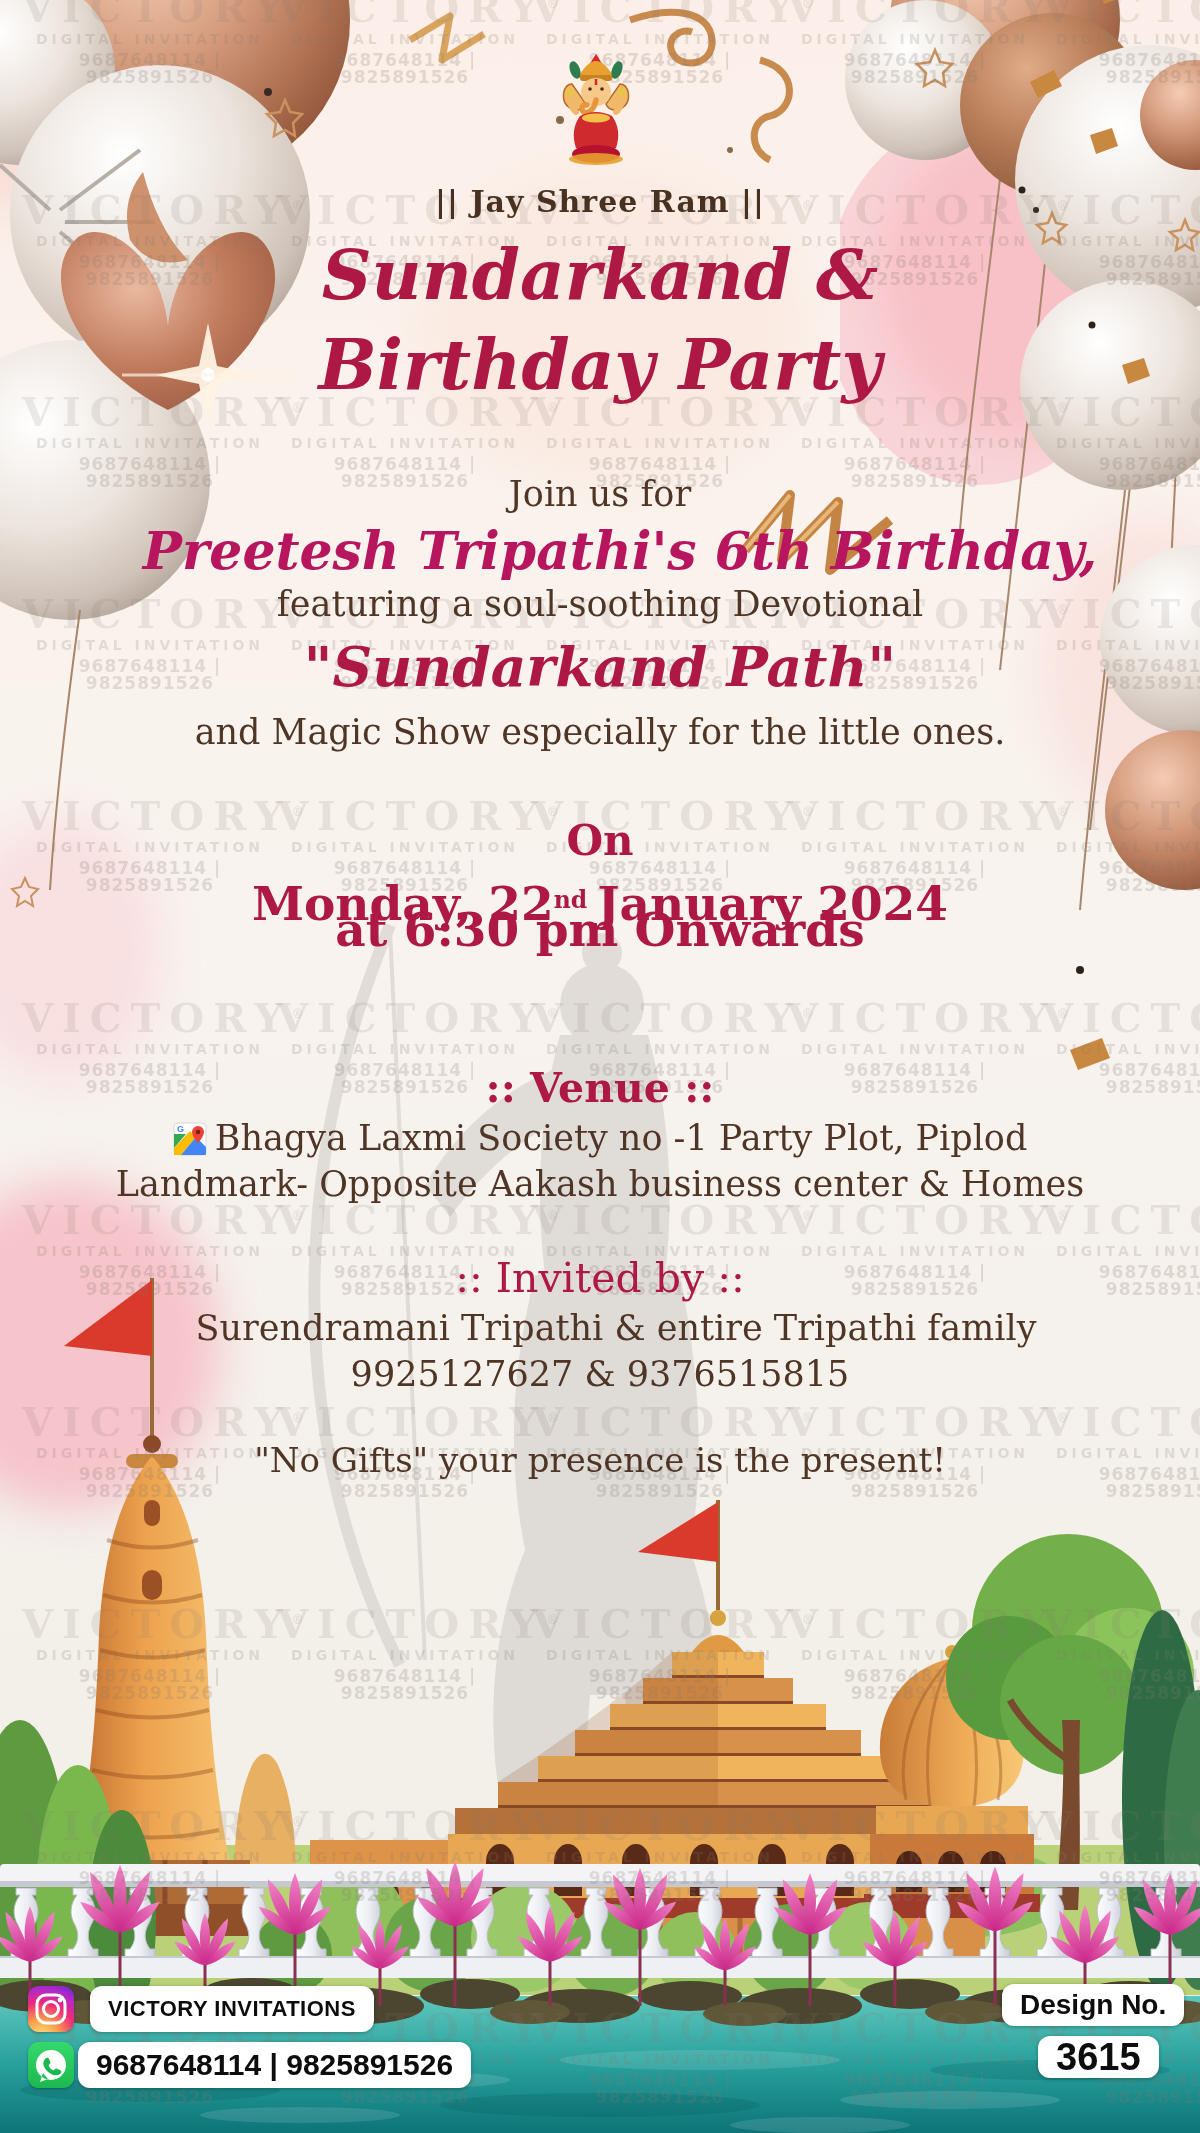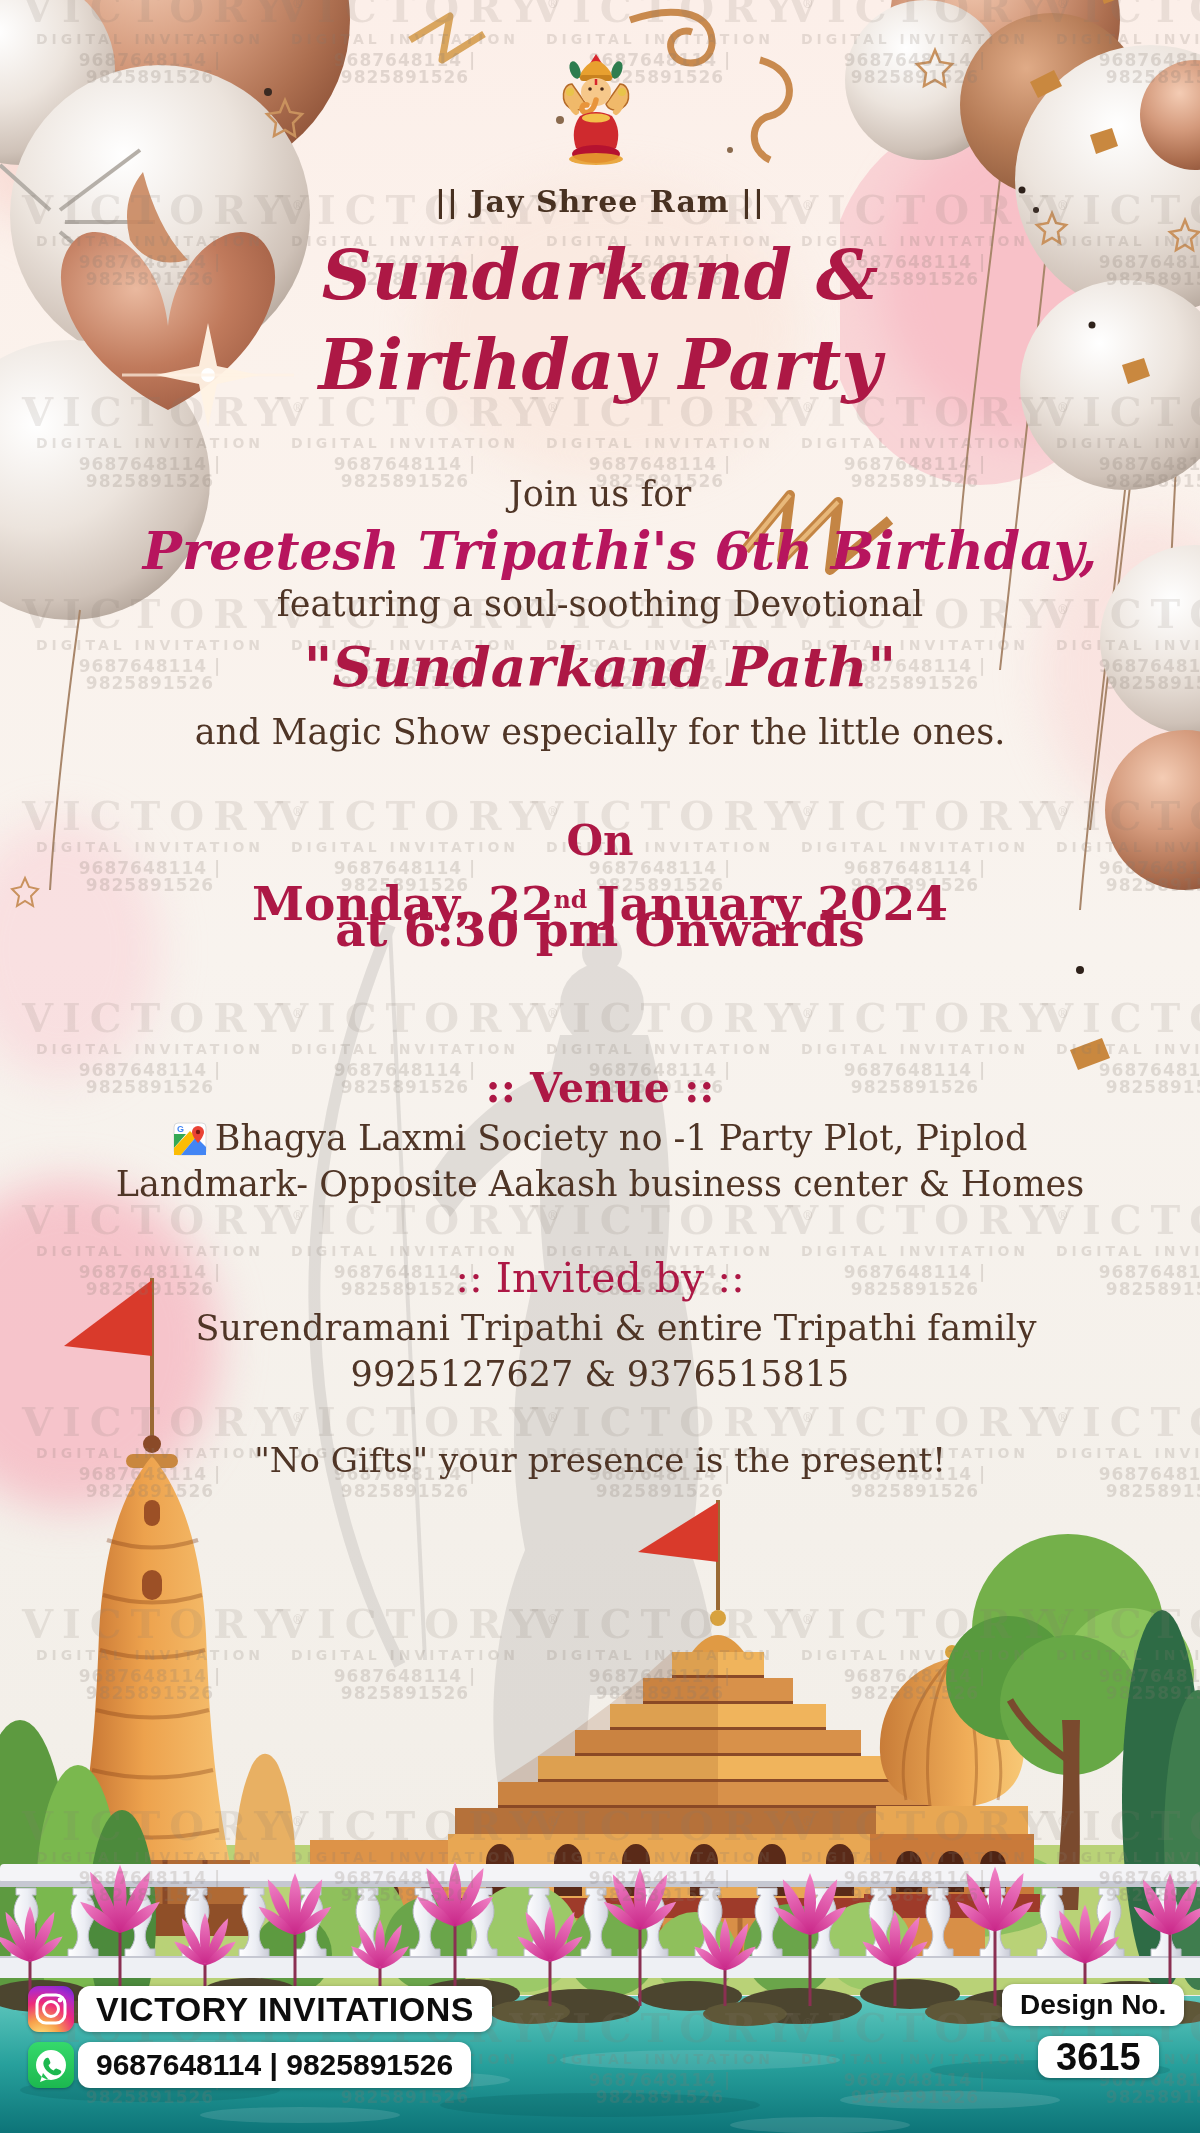--- a/index.html
+++ b/index.html
@@ -45,21 +45,21 @@
   .invited-h{top:1254px;font-size:41px;font-weight:normal;}
   .hosts{top:1308px;font-size:35px;padding-left:16px;}
   .phones{top:1354px;font-size:35px;}
   .gift{top:1440px;font-size:34px;}
 
   
   .footer{z-index:6;}
   .pill{position:absolute;background:#fff;border-radius:12px;display:flex;align-items:center;
         padding:0 18px;font-family:"Liberation Sans",sans-serif;font-weight:bold;color:#0d0d0d;
         box-shadow:0 1px 4px rgba(0,0,0,.3);}
-  .pill-ig{left:78px;top:1986px;height:46px;font-size:34px;letter-spacing:.5px;}
+  .pill-ig{left:90px;top:1986px;height:46px;font-size:22px;letter-spacing:.5px;}
   .pill-wa{left:78px;top:2042px;height:46px;font-size:30px;}
   .pill-design{left:1002px;top:1984px;height:42px;font-size:28px;}
   .pill-designnum{left:1038px;top:2036px;height:42px;font-size:38px;}
   .ig-icon{position:absolute;left:28px;top:1986px;width:46px;height:46px;border-radius:11px;
      background:radial-gradient(circle at 28% 115%, #fdd875 8%, #f7a14b 30%, #ee2a7b 58%, #b029c9 80%, #6228d7 100%);
      box-shadow:0 1px 3px rgba(0,0,0,.3);}
   .wa-icon{position:absolute;left:28px;top:2042px;width:46px;height:46px;border-radius:11px;
      background:linear-gradient(180deg,#35d96b,#1cb84f);box-shadow:0 1px 3px rgba(0,0,0,.3);}
 </style>
 </head>

